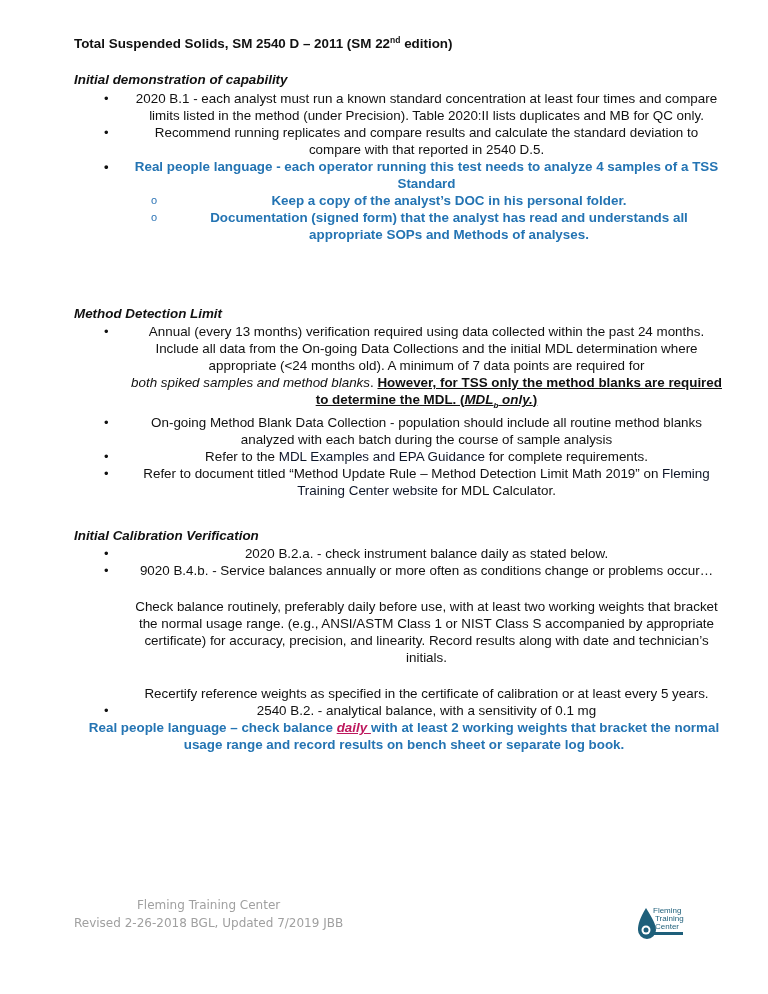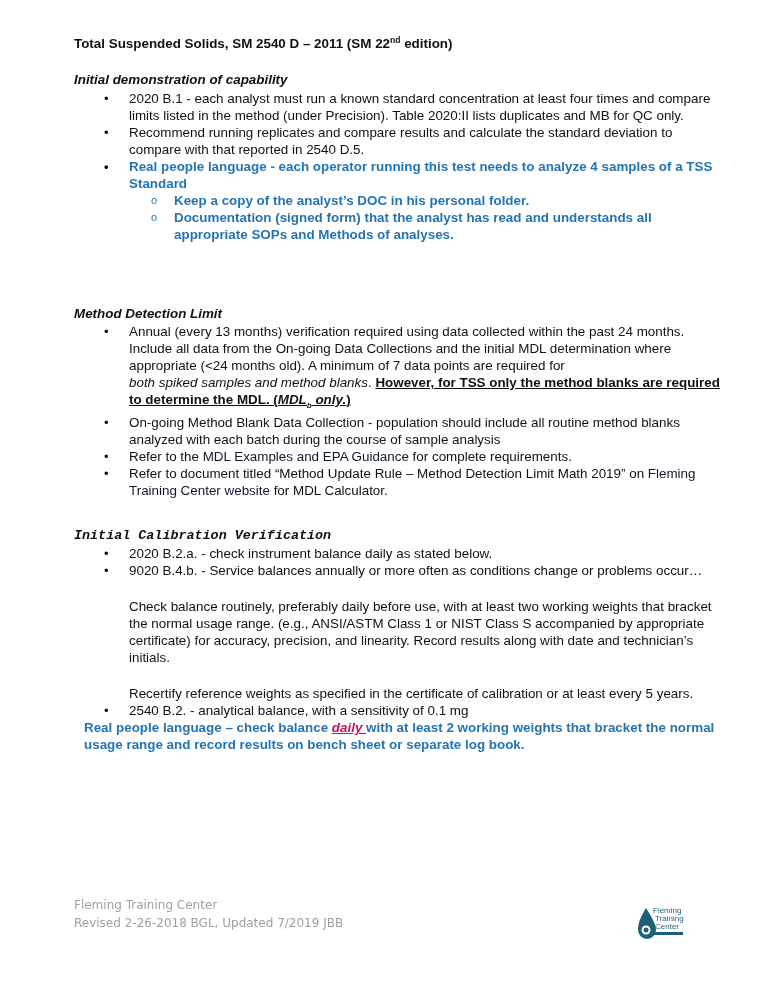--- a/index.html
+++ b/index.html
@@ -1,18 +1,18 @@
 <!DOCTYPE html>
 <html><head>
 <meta charset="utf-8">
 <style>
   html, body { margin: 0; padding: 0; background: #ffffff; }
   body { width: 768px; height: 994px; position: relative; overflow: hidden;
          font-family: "Liberation Sans", sans-serif; color: #111; font-size: 13.4px; }
-  .page { position: absolute; left: 0; top: 0; width: 768px; height: 994px; }
+  .page { position: absolute; left: 0; top: 0; width: 768px; height: 994px; text-align: center; }
   .title { position: absolute; left: 74px; top: 35px; font-weight: bold; font-size: 13.4px; }
   .title sup { font-size: 8.5px; }
   .h2 { position: absolute; left: 74px; font-weight: bold; font-style: italic; font-size: 13.4px; }
   .block { position: absolute; left: 84px; width: 640px; line-height: 17px; }
   ul.l1 { list-style: none; margin: 0; padding: 0; }
   ul.l1 > li { position: relative; padding-left: 45px; }
   ul.l1 > li::before { content: "•"; position: absolute; left: 20px; top: 0; font-size: 13px; color: #111; }
   ul.l2 { list-style: none; margin: 0; padding: 0; }
   ul.l2 > li { position: relative; padding-left: 45px; }
   ul.l2 > li::before { content: "o"; position: absolute; left: 22px; top: 0; font-weight: normal; font-size: 11px; color: #2e75b6; }
@@ -59,21 +59,21 @@
       <li>On-going Method Blank Data Collection - population should include all routine method blanks analyzed with each batch during the course of sample analysis</li>
       <li>
         <span>Refer to the </span><a class="link">MDL Examples and EPA Guidance</a><span> for complete requirements.</span>
       </li>
       <li>
         <span>Refer to document titled “Method Update Rule – Method Detection Limit Math 2019” on </span><a class="link">Fleming Training Center website</a><span> for MDL Calculator.</span>
       </li>
     </ul>
   </div>
 
-  <div class="h2" style="top:528px;font-family:Liberation Mono, monospace;">Initial Calibration Verification</div>
+  <div class="h2" style="top:528px;">Initial Calibration Verification</div>
   <div class="block" style="top:545px;">
     <ul class="l1">
       <li>2020 B.2.a. - check instrument balance daily as stated below.</li>
       <li>9020 B.4.b. - Service balances annually or more often as conditions change or problems occur…</li>
     </ul>
     <div class="indent" style="margin-top:19px;">Check balance routinely, preferably daily before use, with at least two working weights that bracket the normal usage range. (e.g., ANSI/ASTM Class 1 or NIST Class S accompanied by appropriate certificate) for accuracy, precision, and linearity. Record results along with date and technician’s initials.</div>
     <div class="indent" style="margin-top:19px;">Recertify reference weights as specified in the certificate of calibration or at least every 5 years.</div>
     <ul class="l1">
       <li>2540 B.2. - analytical balance, with a sensitivity of 0.1 mg</li>
     </ul>

